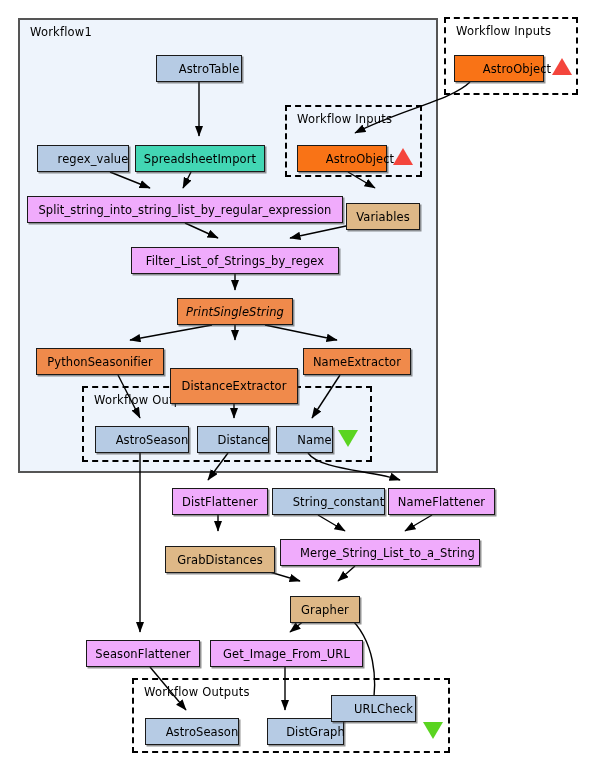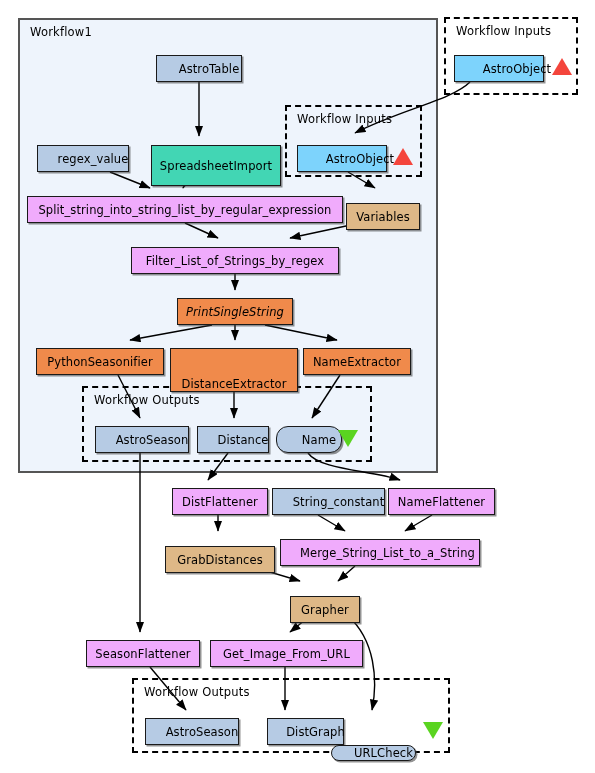--- a/index.html
+++ b/index.html
@@ -53,21 +53,21 @@
     color: #000000;
     white-space: nowrap;
     letter-spacing: 0.1px;
     box-shadow: 1.5px 1.5px 0px rgba(60,60,60,0.55);
   }
   .n-steelblue { background: #b6cbe4; padding-left: 20px; }
   .n-teal      { background: #42d6b4; }
   .n-magenta   { background: #f0abfc; }
   .n-tan       { background: #deb887; margin-top: 7px; }
   .n-orange    { background: #f08a4b; }
-  .n-skyblue   { background: #7dd3fc; padding-left: 36px; }
+  .n-skyblue   { background: #f97316; padding-left: 36px; }
 
   .tri {
     position: absolute;
     width: 0;
     height: 0;
   }
   .tri-up {
     border-left: 10px solid transparent;
     border-right: 10px solid transparent;
     border-bottom: 17px solid #f4453c;
@@ -135,54 +135,54 @@
   <div id="nodes-layer">
       <div class="node n-steelblue" style="left: 156px; top: 55px; width: 86px; height: 27px;">
         <span>AstroTable</span>
       </div>
       <div class="node n-skyblue" style="left: 454px; top: 55px; width: 90px; height: 27px;">
         <span>AstroObject</span>
       </div>
       <div class="node n-steelblue" style="left: 37px; top: 145px; width: 92px; height: 27px;">
         <span>regex_value</span>
       </div>
-      <div class="node n-teal" style="left: 151px; top: 145px; width: 130px; height: 41px;">
+      <div class="node n-teal" style="left: 135px; top: 145px; width: 130px; height: 27px;">
         <span>SpreadsheetImport</span>
       </div>
       <div class="node n-skyblue" style="left: 297px; top: 145px; width: 90px; height: 27px;">
         <span>AstroObject</span>
       </div>
       <div class="node n-magenta" style="left: 27px; top: 196px; width: 316px; height: 27px;">
         <span>Split_string_into_string_list_by_regular_expression</span>
       </div>
       <div class="node n-tan" style="left: 346px; top: 196px; width: 74px; height: 27px;">
         <span>Variables</span>
       </div>
       <div class="node n-magenta" style="left: 131px; top: 247px; width: 208px; height: 27px;">
         <span>Filter_List_of_Strings_by_regex</span>
       </div>
       <div class="node n-orange" style="left: 177px; top: 298px; width: 116px; height: 27px; font-style: italic;">
         <span>PrintSingleString</span>
       </div>
       <div class="node n-orange" style="left: 36px; top: 348px; width: 128px; height: 27px;">
         <span>PythonSeasonifier</span>
       </div>
-      <div class="node n-orange" style="left: 170px; top: 348px; width: 128px; height: 44px; align-items: flex-end;">
+      <div class="node n-orange" style="left: 170px; top: 368px; width: 128px; height: 36px;">
         <span>DistanceExtractor</span>
       </div>
       <div class="node n-orange" style="left: 303px; top: 348px; width: 108px; height: 27px;">
         <span>NameExtractor</span>
       </div>
       <div class="node n-steelblue" style="left: 95px; top: 426px; width: 94px; height: 27px;">
         <span>AstroSeason</span>
       </div>
       <div class="node n-steelblue" style="left: 197px; top: 426px; width: 72px; height: 27px;">
         <span>Distance</span>
       </div>
-      <div class="node n-steelblue" style="left: 276px; top: 426px; width: 66px; height: 27px; border-radius: 12px;">
+      <div class="node n-steelblue" style="left: 276px; top: 426px; width: 57px; height: 27px;">
         <span>Name</span>
       </div>
       <div class="node n-magenta" style="left: 172px; top: 488px; width: 96px; height: 27px;">
         <span>DistFlattener</span>
       </div>
       <div class="node n-steelblue" style="left: 272px; top: 488px; width: 113px; height: 27px;">
         <span>String_constant</span>
       </div>
       <div class="node n-magenta" style="left: 388px; top: 488px; width: 107px; height: 27px;">
         <span>NameFlattener</span>
@@ -201,21 +201,21 @@
       </div>
       <div class="node n-magenta" style="left: 210px; top: 640px; width: 153px; height: 27px;">
         <span>Get_Image_From_URL</span>
       </div>
       <div class="node n-steelblue" style="left: 145px; top: 718px; width: 94px; height: 27px;">
         <span>AstroSeason</span>
       </div>
       <div class="node n-steelblue" style="left: 247px; top: 718px; width: 77px; height: 27px; margin-left: 20px;">
         <span>DistGraph</span>
       </div>
-      <div class="node n-steelblue" style="left: 331px; top: 745px; width: 85px; height: 16px; border-radius: 9px;">
+      <div class="node n-steelblue" style="left: 331px; top: 695px; width: 85px; height: 27px;">
         <span>URLCheck</span>
       </div>
     </div>
 
   <div id="markers-layer">
       <div class="tri tri-up" style="left: 552px; top: 58px;"></div>
       <div class="tri tri-up" style="left: 393px; top: 148px;"></div>
       <div class="tri tri-down" style="left: 338px; top: 430px;"></div>
       <div class="tri tri-down" style="left: 423px; top: 722px;"></div>
     </div>

